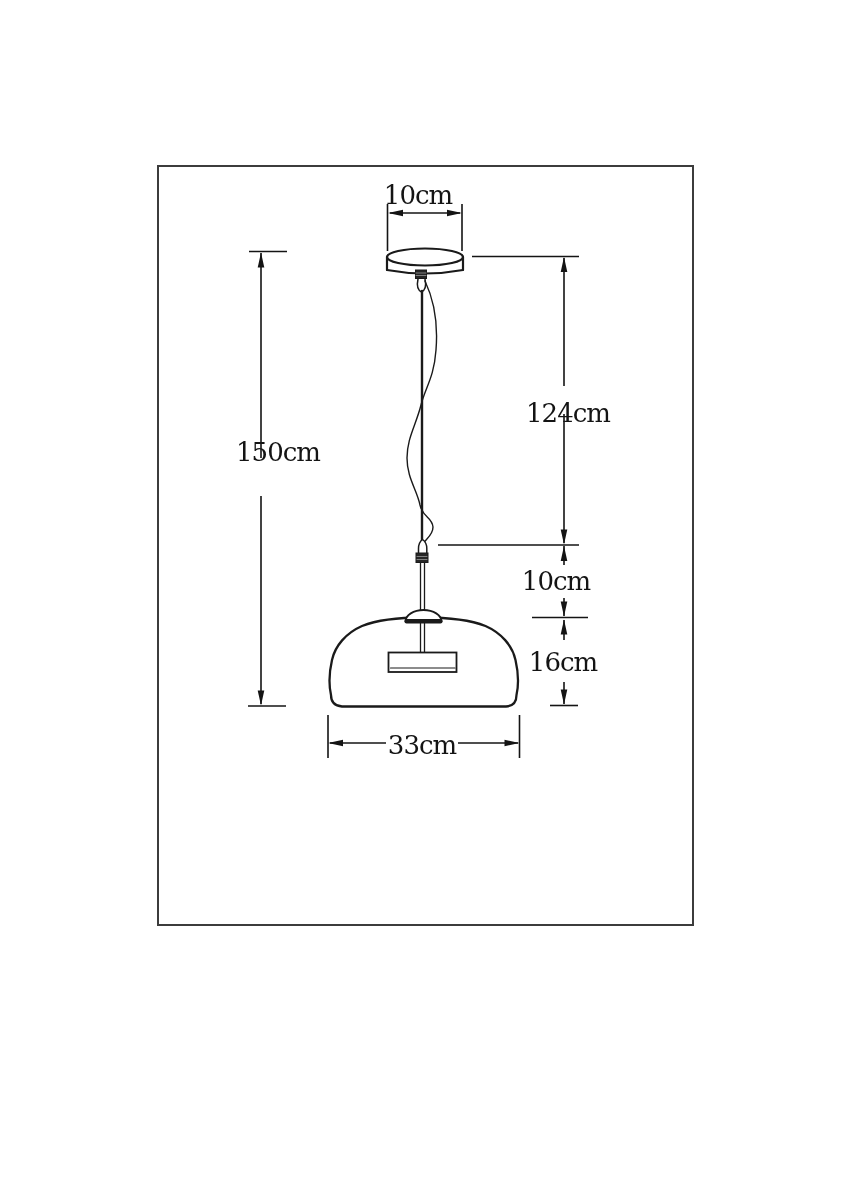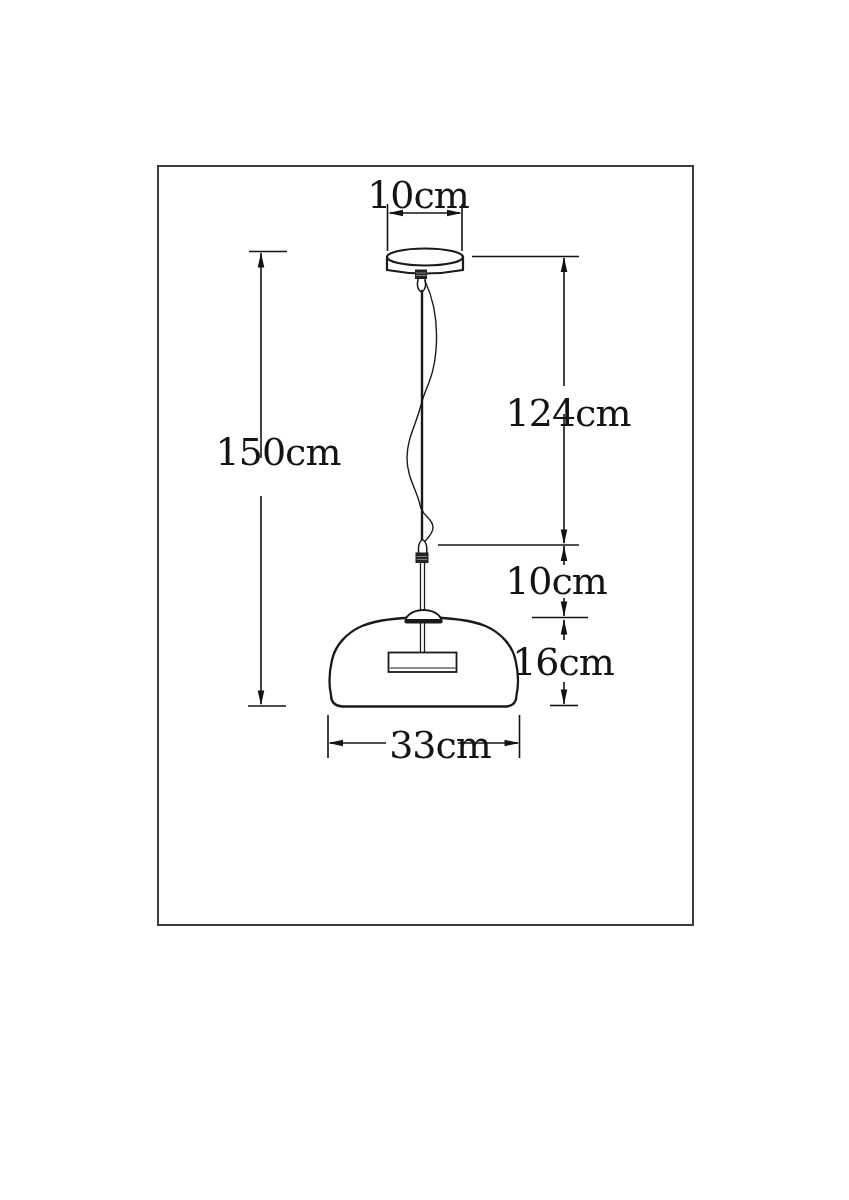--- a/index.html
+++ b/index.html
@@ -7,21 +7,21 @@
     position:relative;
     width:849px;height:1200px;
     background:#ffffff;
     font-family:"DejaVu Serif","Liberation Serif",serif;
     overflow:hidden;
   }
   .drawing-svg{position:absolute;left:0;top:0;}
   .dim-label{
     position:absolute;
     transform:translate(-50%,-50%);
-    font-size:38px;
+    font-size:26px;
     letter-spacing:-1px;
     color:#141414;
     white-space:nowrap;
     line-height:1;
   }
 </style>
 </head>
 <body>
 
 <div class="page">
@@ -143,15 +143,15 @@
         <polygon points="519.5,743 504.5,739.7 504.5,746.3" stroke="none"></polygon>
       </g>
     </g>
   </svg>
 
   <div class="dim-label" style="left:418px;top:195px;">10cm</div>
   <div class="dim-label" style="left:568px;top:400px;margin-top:13px;">124cm</div>
   <div class="dim-label" style="left:261px;top:452px;margin-left:17px;">150cm</div>
   <div class="dim-label" style="left:556px;top:581px;">10cm</div>
   <div class="dim-label" style="left:563px;top:662px;">16cm</div>
-  <div class="dim-label" style="left:422px;top:745px;margin-left:18px;">33cm</div>
+  <div class="dim-label" style="left:422px;top:745px;">33cm</div>
 
 </div>
 
 </body></html>

